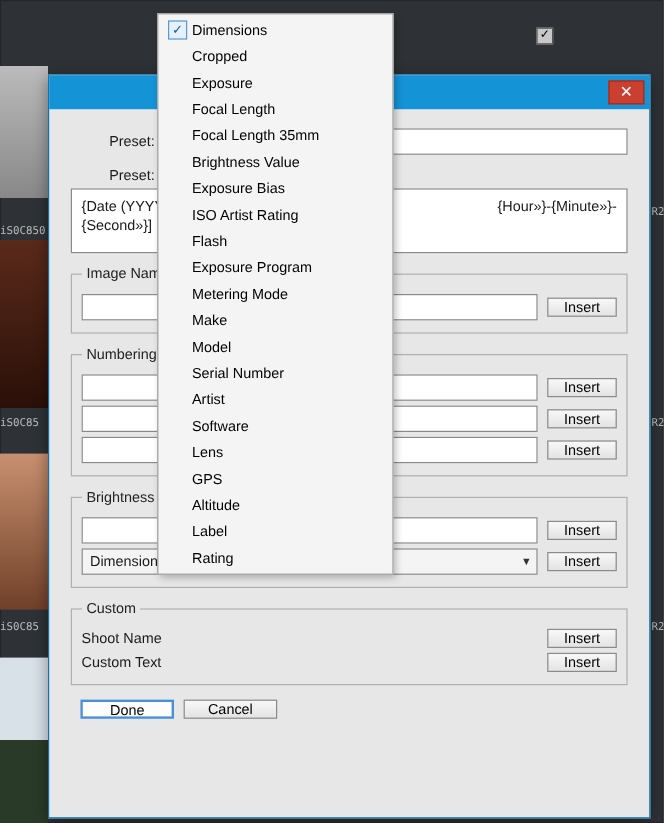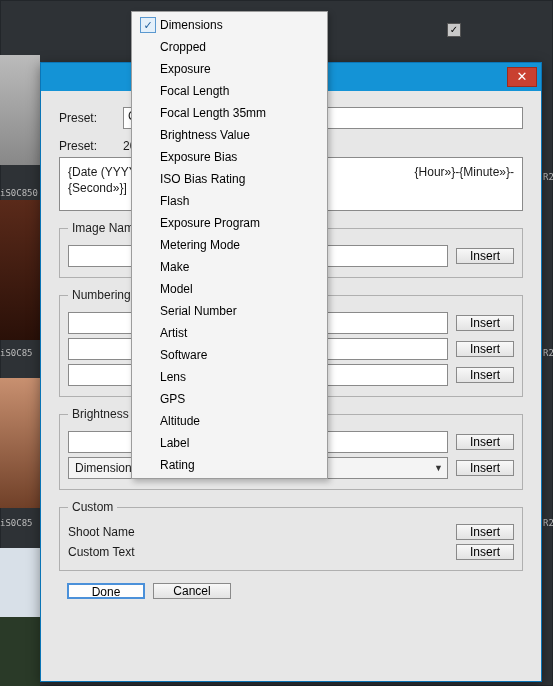--- a/index.html
+++ b/index.html
@@ -72,20 +72,21 @@
     color: #1a1a1a;
   }
   .row {
     display: flex;
     align-items: center;
     margin-bottom: 10px;
   }
   .label {
     width: 64px;
     font-size: 12px;
+    margin-left: 32px;
   }
   .preset-select {
     flex: 1;
     height: 22px;
     background: #fff;
     border: 1px solid #8a8a8a;
     font-size: 12px;
     padding: 1px 4px;
   }
   .example-val { font-size: 12px; }
@@ -333,21 +334,21 @@
     <div class="dropdown-item">
       <span class="check-gutter"></span>
       <span class="dd-label">Brightness Value</span>
     </div>
     <div class="dropdown-item">
       <span class="check-gutter"></span>
       <span class="dd-label">Exposure Bias</span>
     </div>
     <div class="dropdown-item">
       <span class="check-gutter"></span>
-      <span class="dd-label">ISO Bias Rating</span>
+      <span class="dd-label">ISO Artist Rating</span>
     </div>
     <div class="dropdown-item">
       <span class="check-gutter"></span>
       <span class="dd-label">Flash</span>
     </div>
     <div class="dropdown-item">
       <span class="check-gutter"></span>
       <span class="dd-label">Exposure Program</span>
     </div>
     <div class="dropdown-item">

